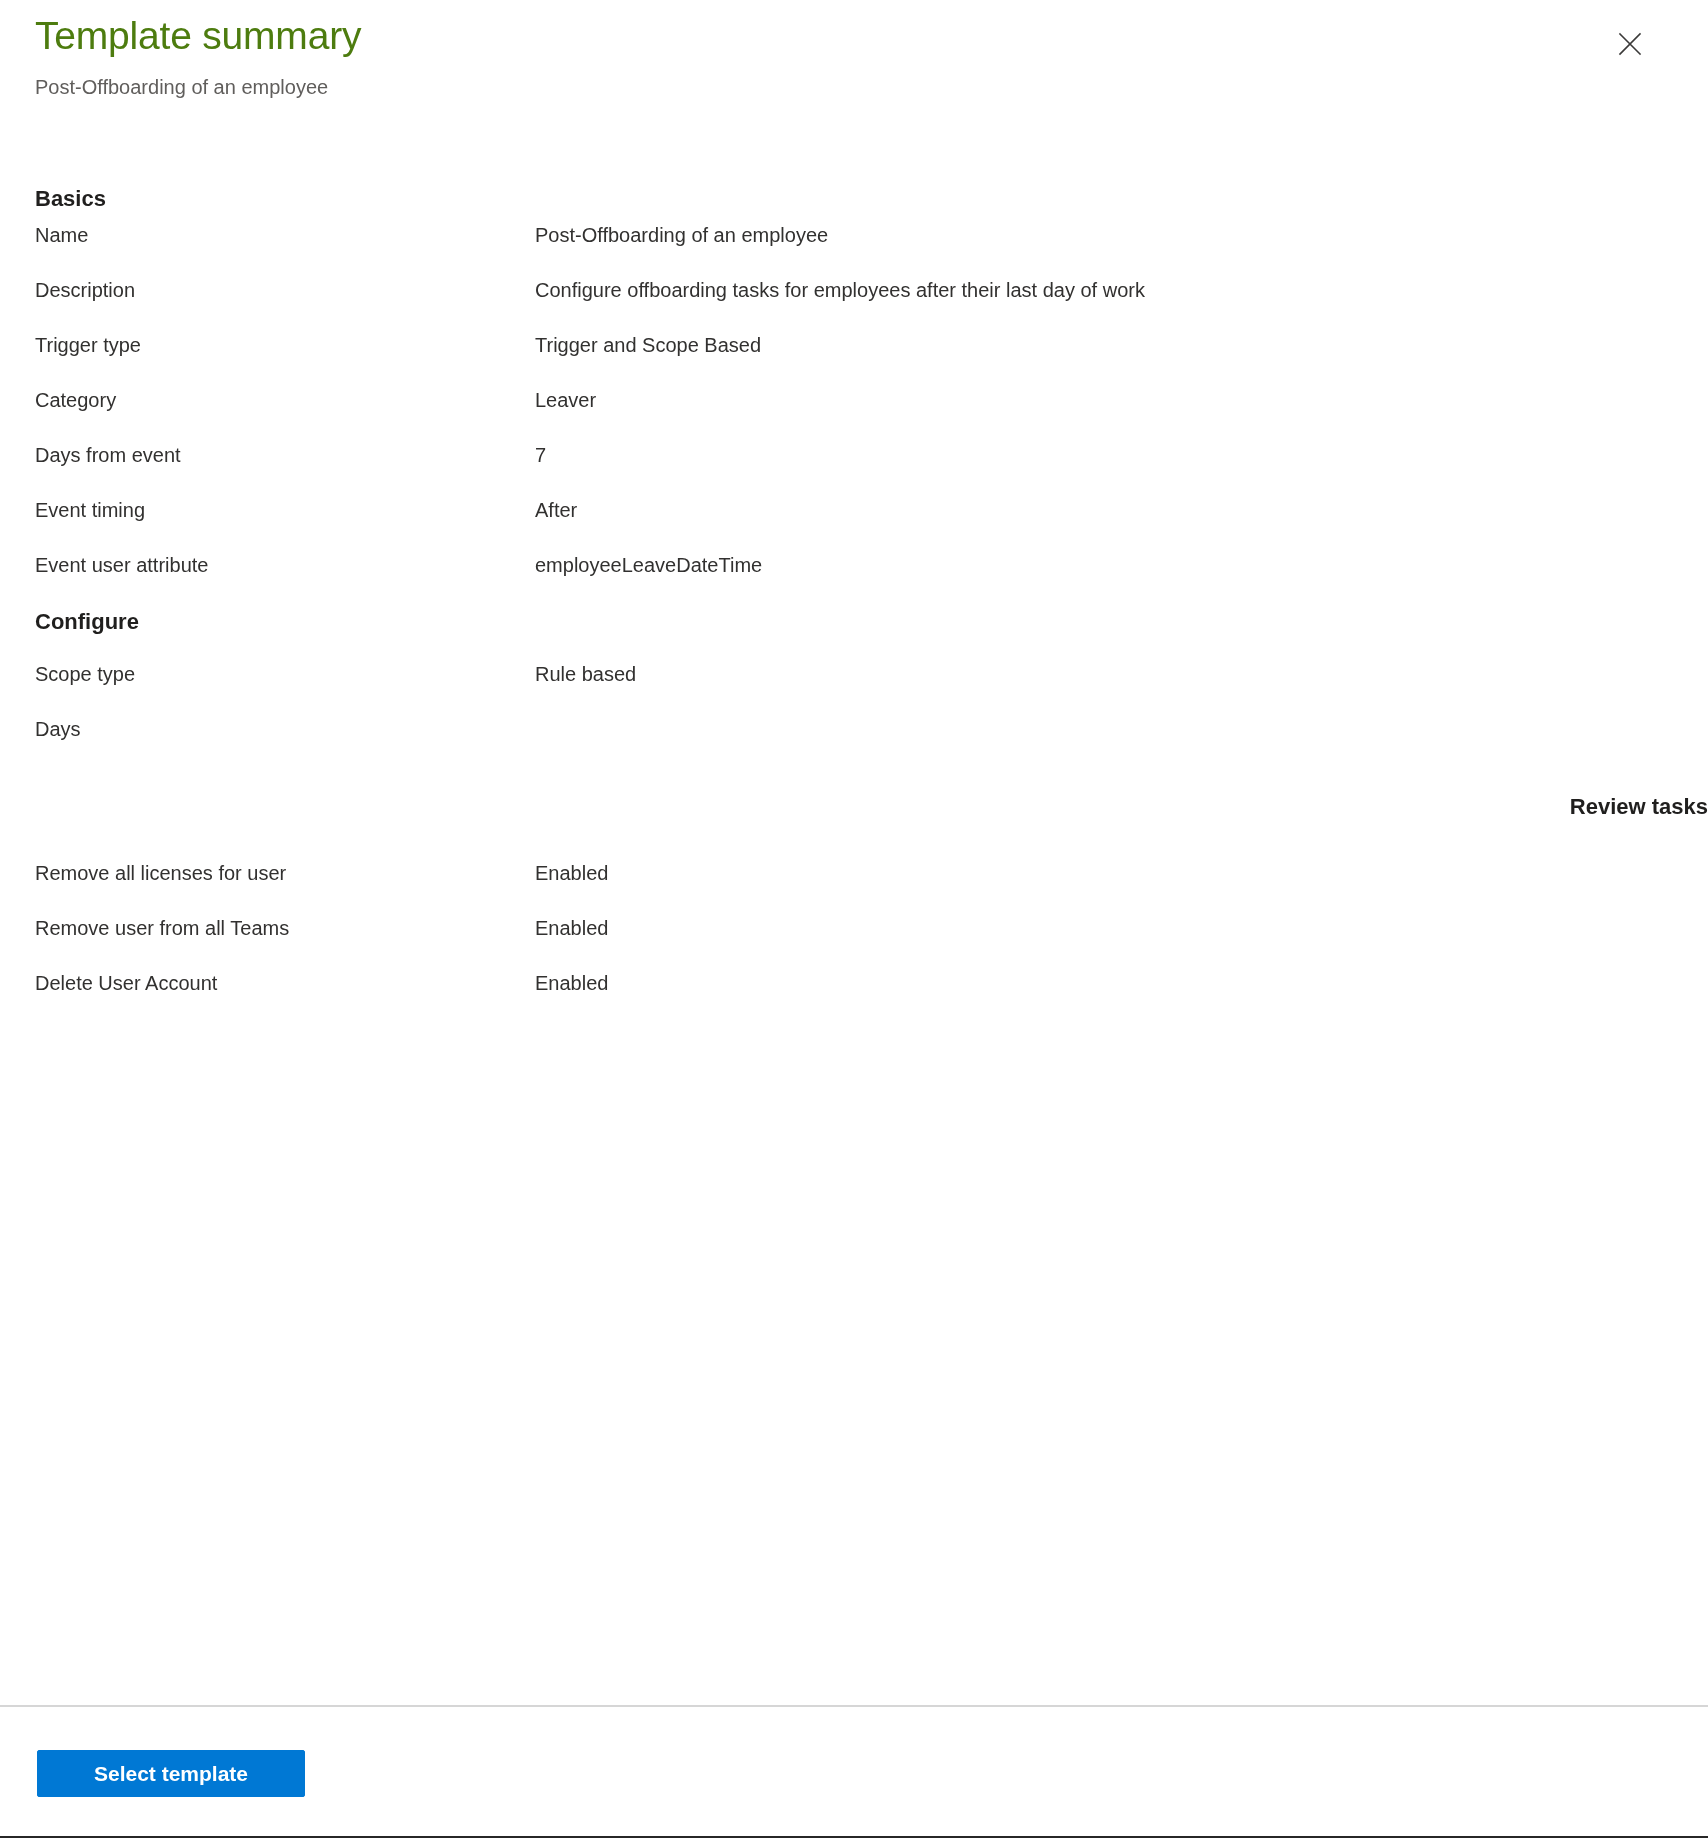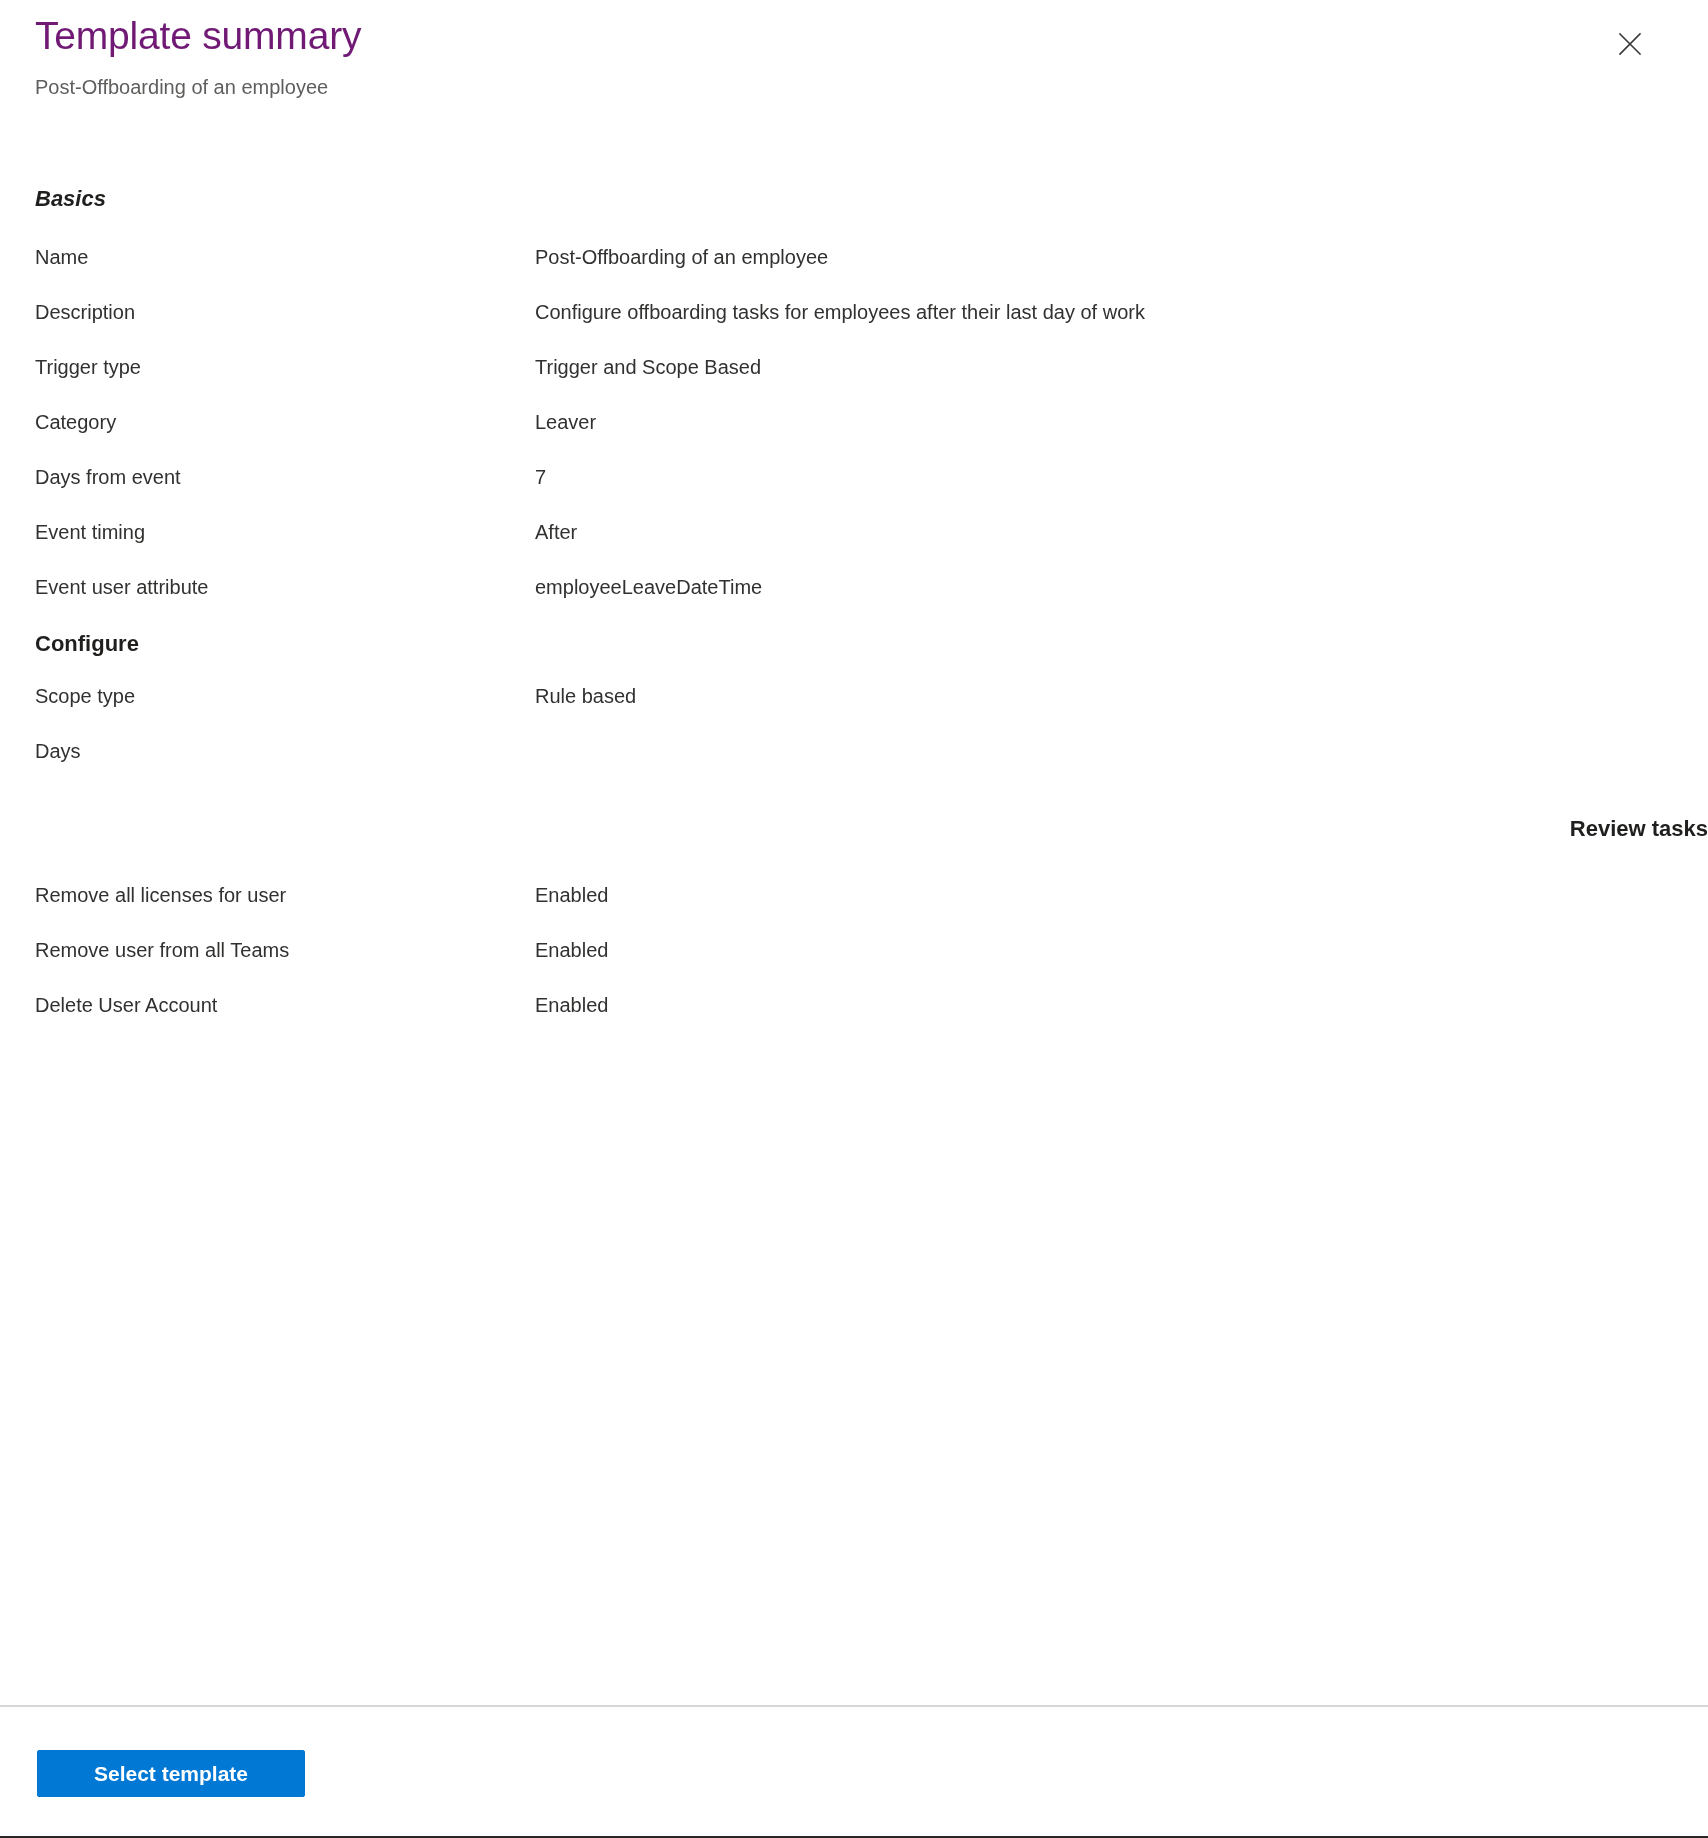--- a/index.html
+++ b/index.html
@@ -29,21 +29,21 @@
     width:1708px;
     height:120px;
   }
 
   .page-title {
     position:absolute;
     left:35px; top:11px;
     font-size:39px;
     font-weight:300;
     letter-spacing:-0.2px;
-    color:#701a75;
+    color:#4d7c0f;
     line-height:50px;
     white-space:nowrap;
   }
 
   .page-subtitle {
     position:absolute;
     left:35px; top:74px;
     font-size:20px;
     font-weight:400;
     color:#605e5c;
@@ -102,21 +102,21 @@
     flex:1 1 auto;
     font-size:20px;
     font-weight:400;
     color:#323130;
     line-height:27px;
     white-space:nowrap;
   }
 
   
   .sec-basics  { padding:0 0 0 35px; margin-top:64px; }
-  .sec-basics .section-heading { margin-bottom:30px;font-style:italic; }
+  .sec-basics .section-heading { margin-bottom:8px; }
 
   .sec-configure { padding:0 0 0 35px; }
   .sec-configure .section-heading { margin-bottom:24px; }
 
   .sec-review { padding:0 0 0 35px; margin-top:21px; }
   .sec-review .section-heading { margin-bottom:38px;text-align:right; }
 
   
   .blade-footer {
     position:absolute;

